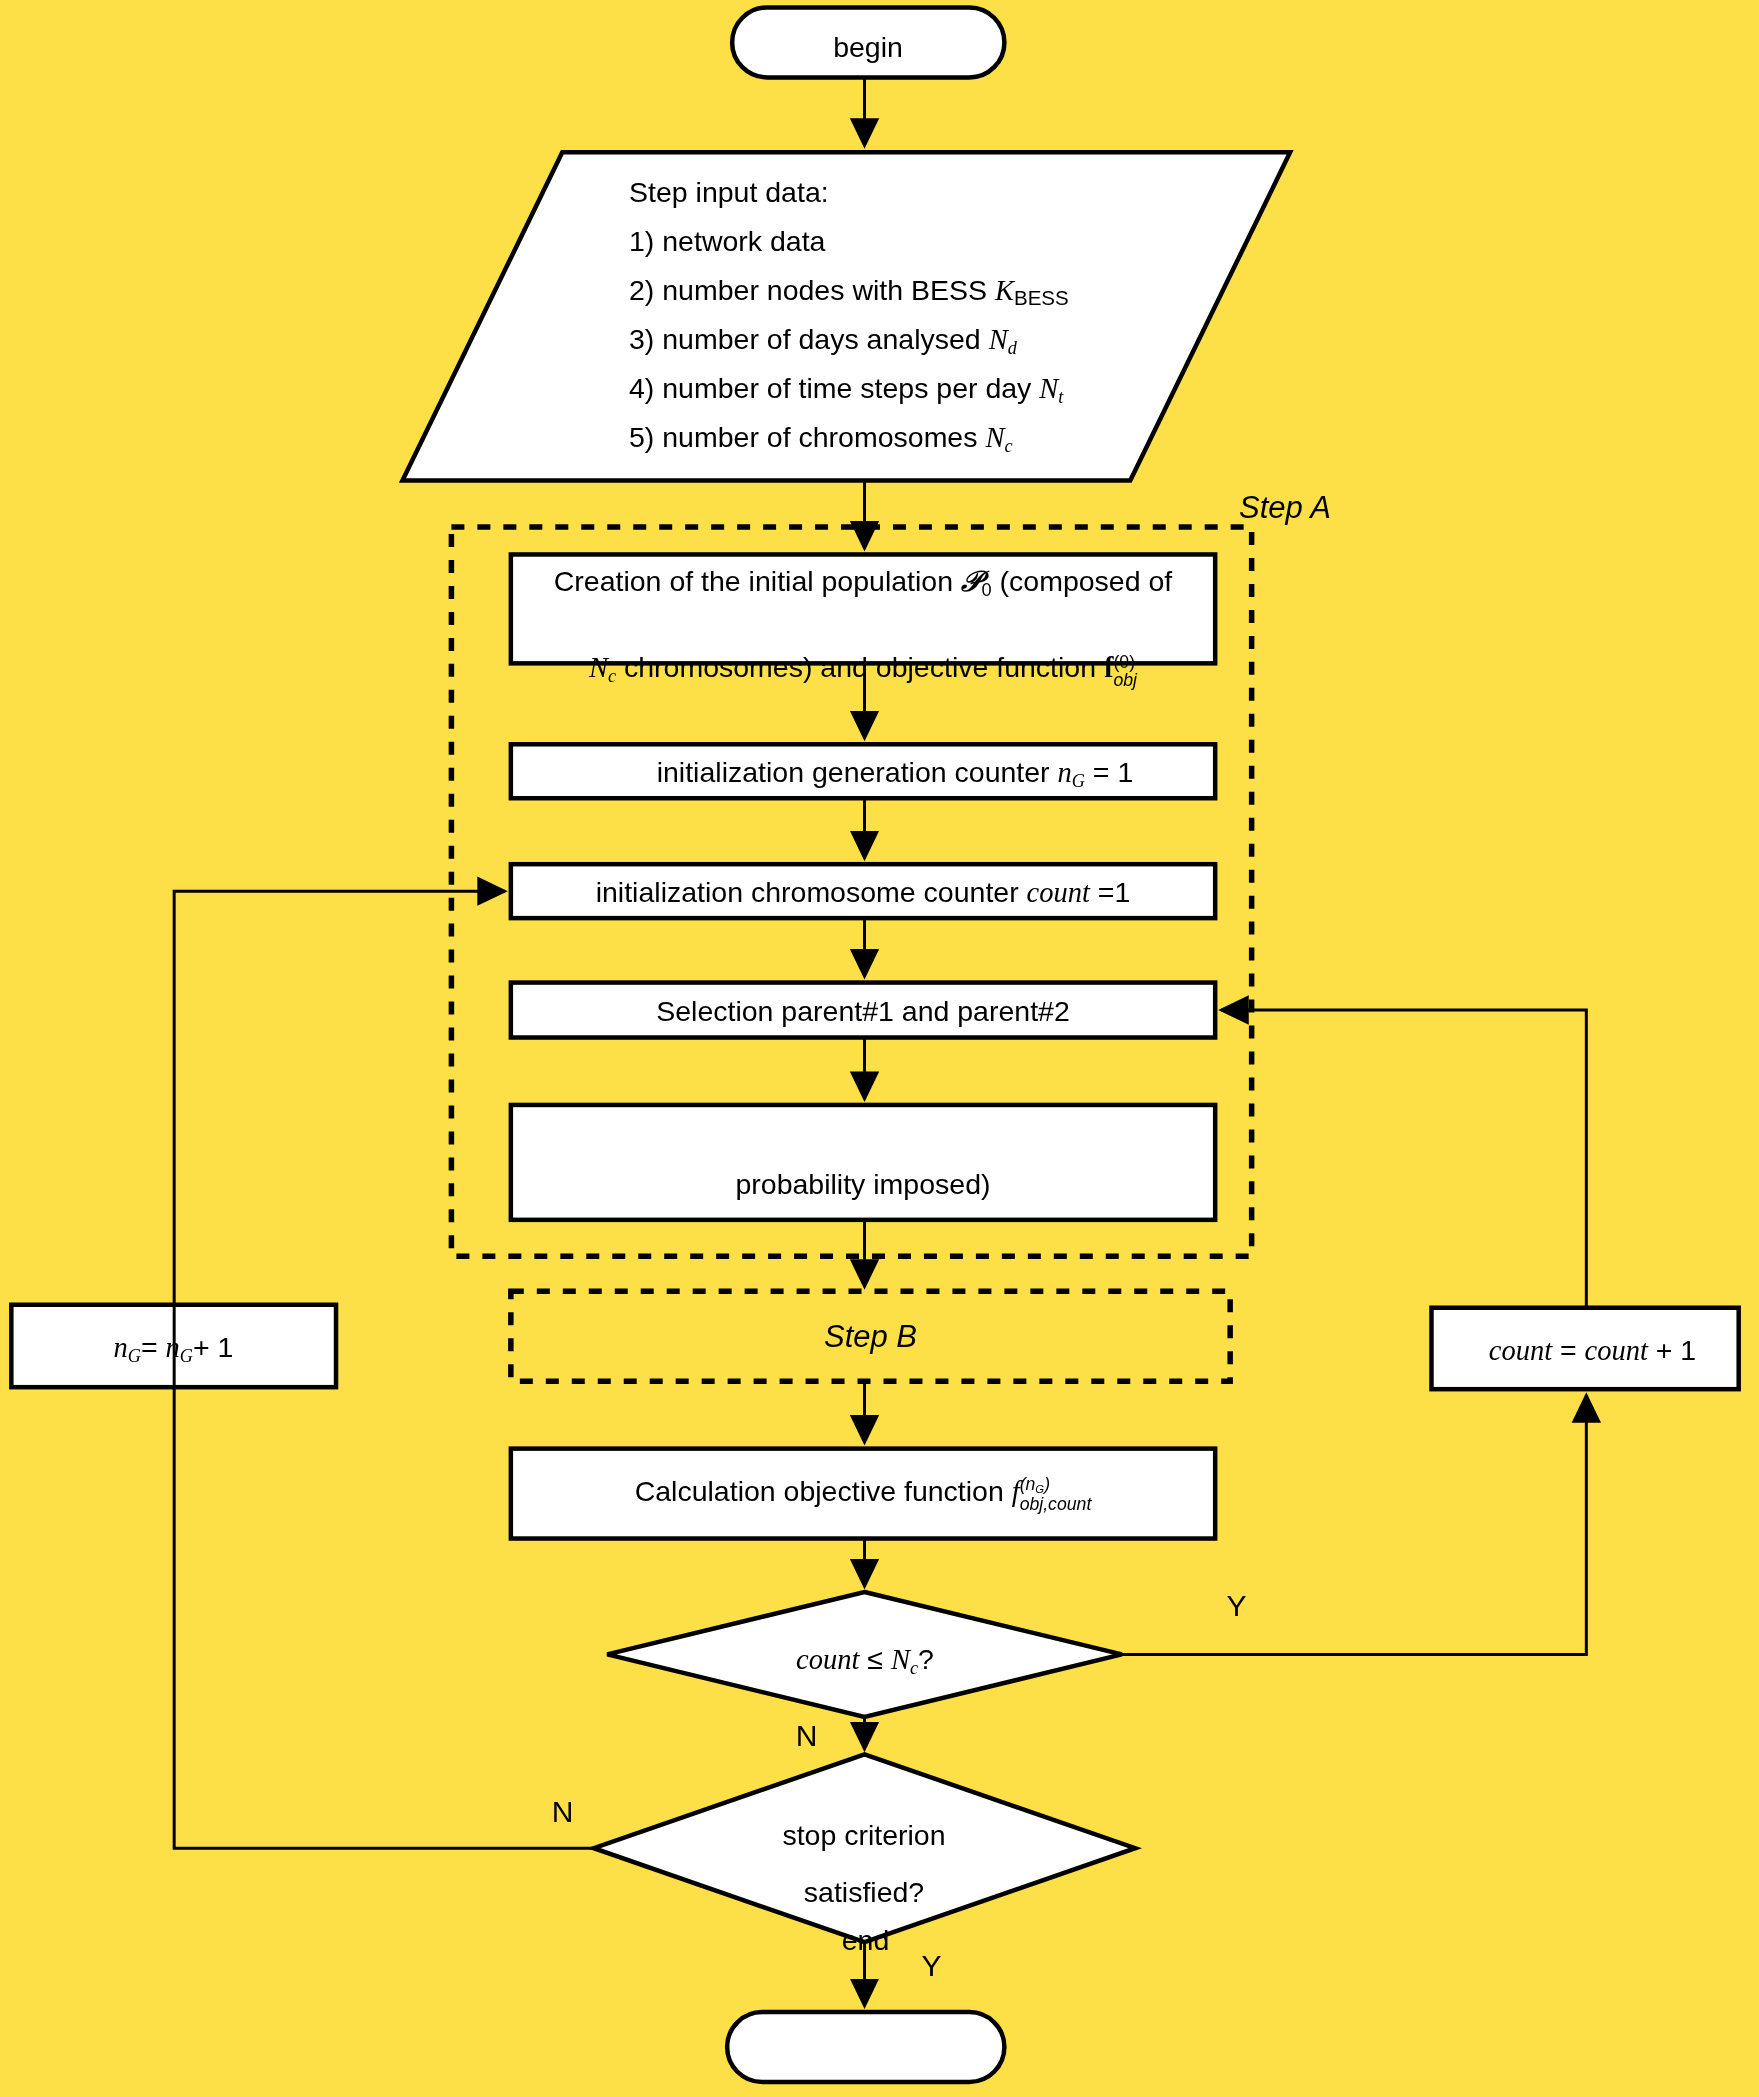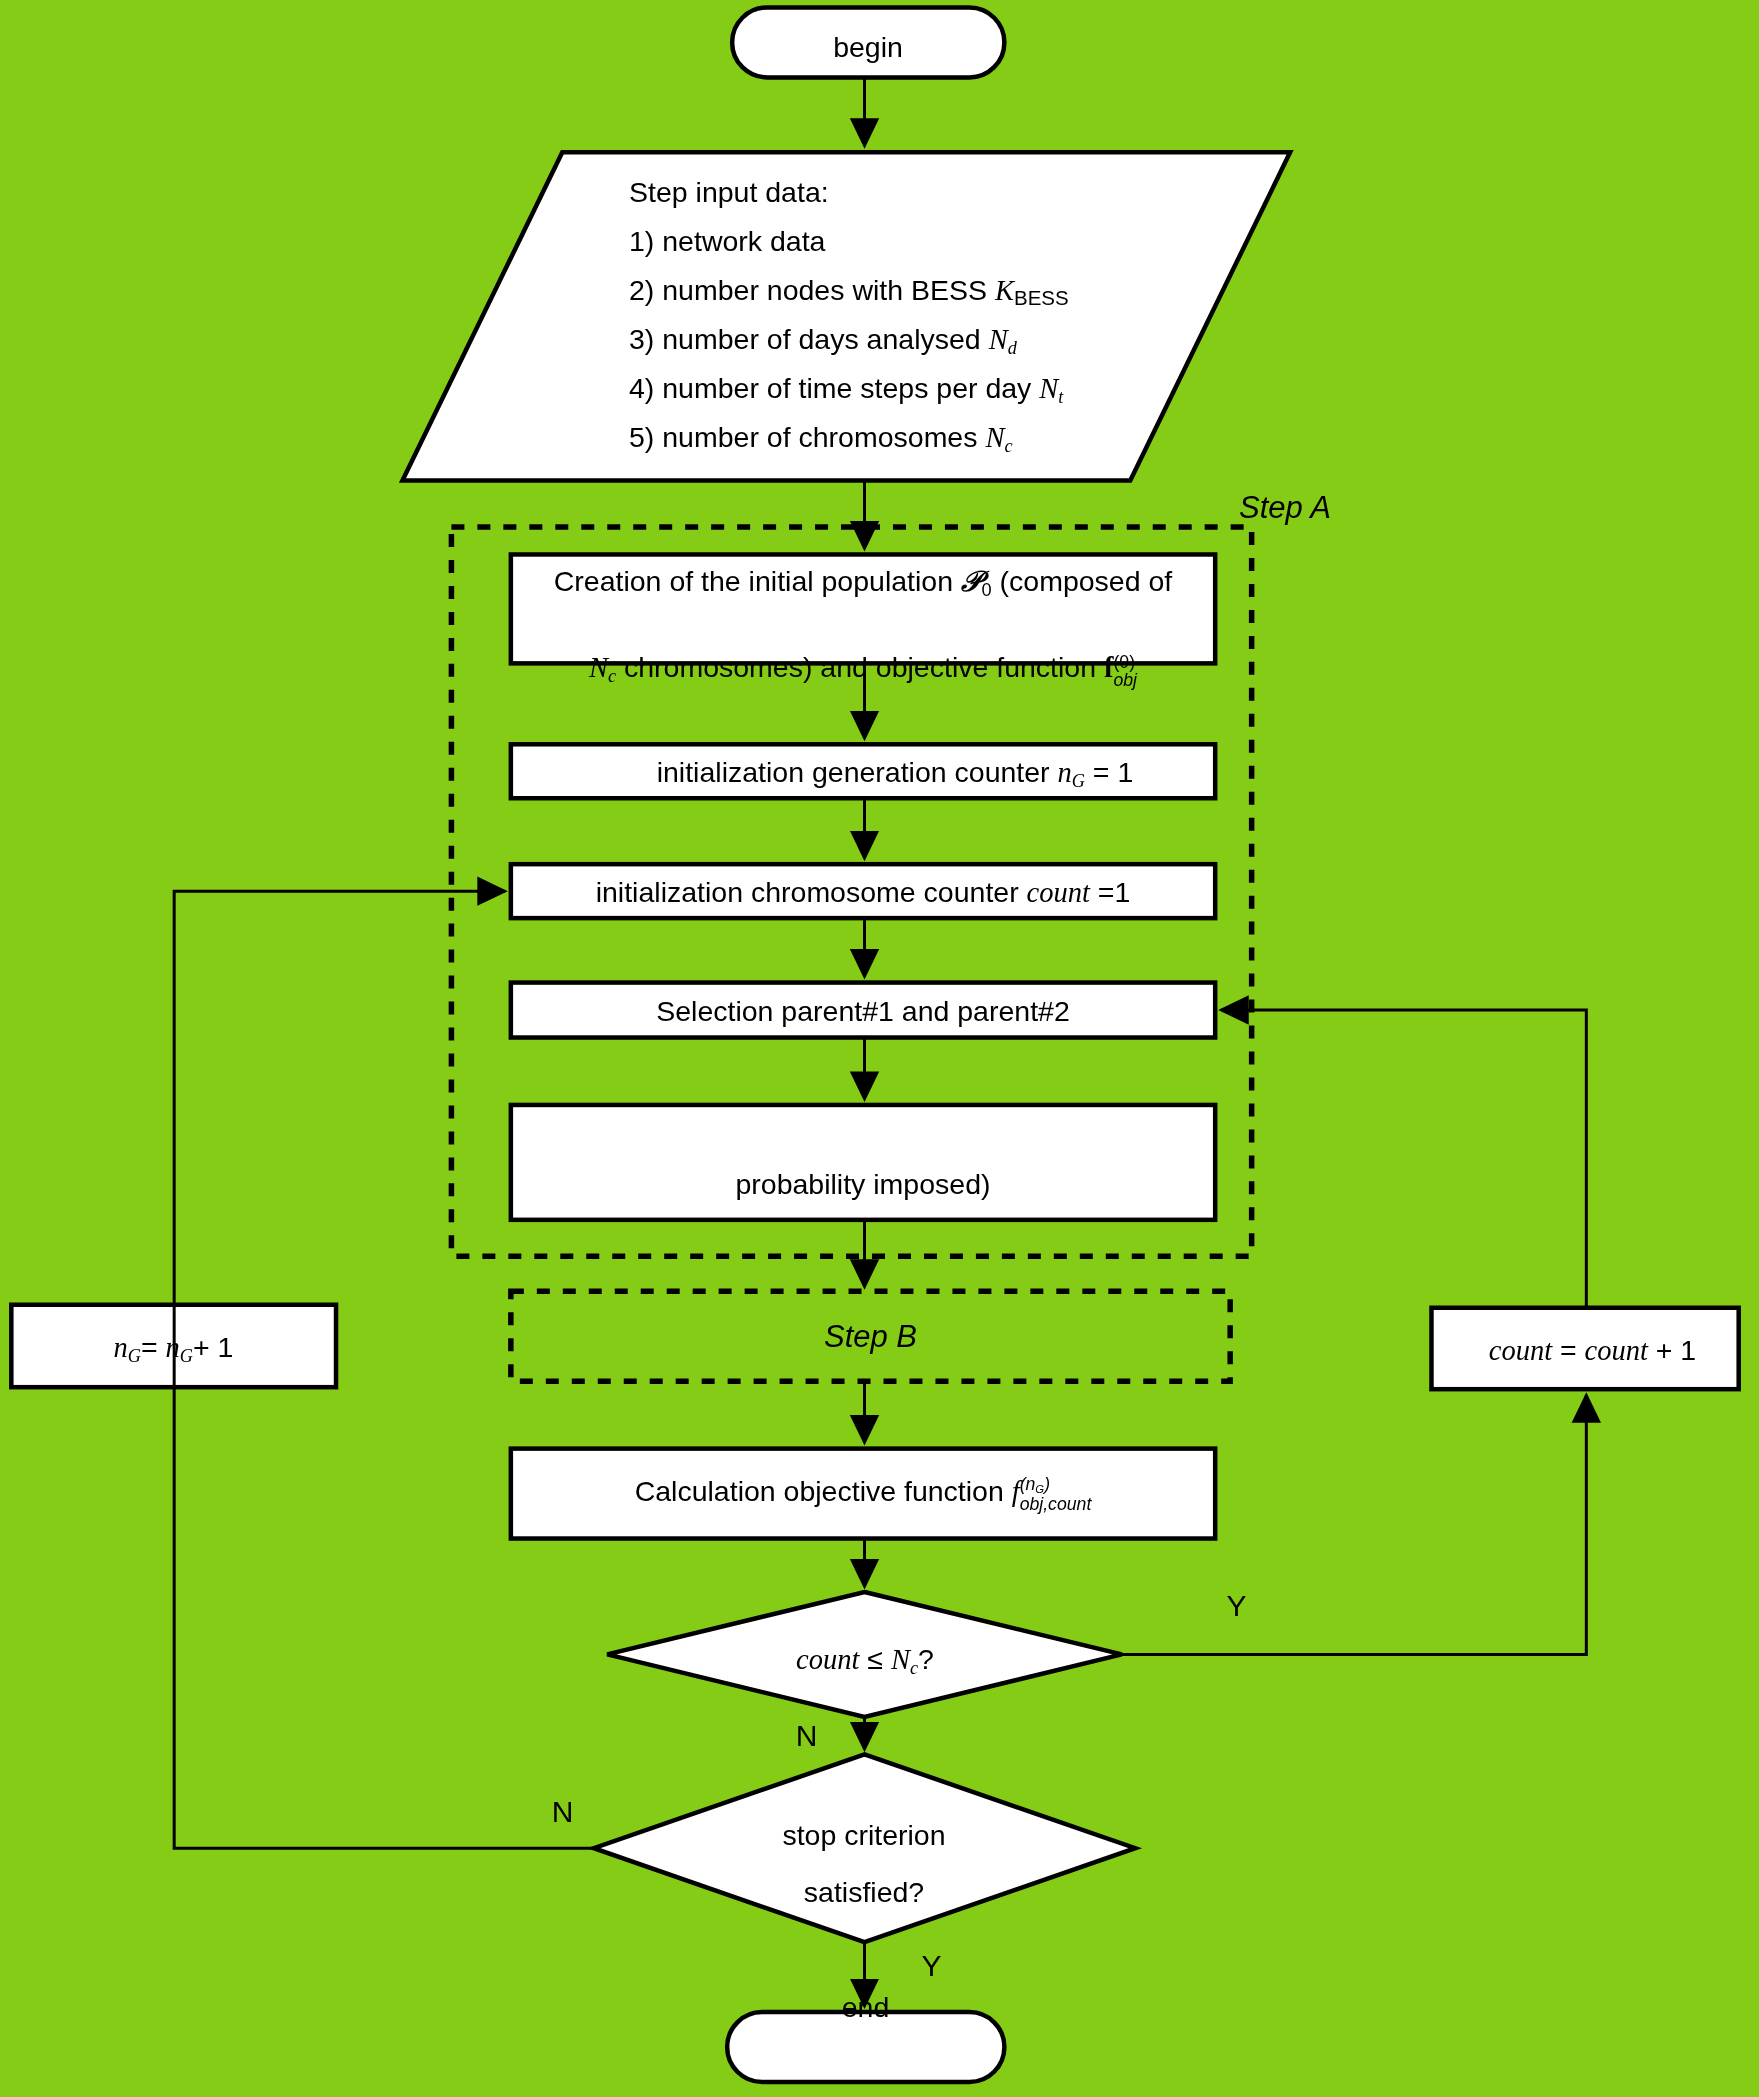--- a/index.html
+++ b/index.html
@@ -1,17 +1,17 @@
 <!DOCTYPE html>
 <html style="font-size:8px"><head>
 <meta charset="utf-8">
 <style>
   html,body{margin:0;padding:0;background:#ffffff;}
   body{width:1760px;height:2097px;font-family:"Liberation Sans",sans-serif;}
-  #stage{position:relative;width:1760px;height:2097px;background:#84cc16;overflow:hidden;}
+  #stage{position:relative;width:1760px;height:2097px;background:#fde047;overflow:hidden;}
   svg{position:absolute;top:0;left:0;width:1760px;height:2097px;}
   .shape{fill:#ffffff;stroke:#000000;stroke-width:9;}
   .dashbox{fill:none;stroke:#000000;stroke-width:11;stroke-dasharray:26 26;}
   .conn{stroke:#000000;stroke-width:6;fill:none;}
   .lbl{position:absolute;color:#000;font-family:"Liberation Sans",sans-serif;
        font-size:28.5px;line-height:1.42;text-align:center;}
   .lbl.left{text-align:left;}
   .ital{font-family:"Liberation Serif",serif;font-style:italic;}
   .bolditalic{font-family:"Liberation Serif",serif;font-style:italic;font-weight:bold;}
   .mathit{font-family:"Liberation Serif",serif;font-style:italic;}
@@ -108,21 +108,21 @@
 
   <div class="lbl" style="left:15px;top:1327px;width:317px;"><span class="mathit">n<sub>G</sub></span>= <span class="mathit">n<sub>G</sub></span>+ 1</div>
 
   <div class="lbl" style="left:1435px;top:1330px;width:299px;padding-left:8px;"><span class="mathit">count</span> = <span class="mathit">count</span> + 1</div>
 
   <div class="lbl" style="left:665px;top:1639px;width:400px;"><span class="mathit">count</span> ≤ <span class="mathit">N<sub>c</sub></span>?</div>
 
   <div class="lbl" style="left:689px;top:1815px;width:350px;">stop criterion</div>
   <div class="lbl" style="left:689px;top:1855px;width:350px;margin-top:17px;">satisfied?</div>
 
-  <div class="lbl" style="left:727px;top:1987px;width:277px;">end</div>
+  <div class="lbl" style="left:727px;top:1920px;width:277px;">end</div>
 
   <div class="yn" style="position:absolute;left:1219px;top:1589px;width:35px;text-align:center;">Y</div>
   <div class="yn" style="position:absolute;left:789px;top:1719px;width:35px;text-align:center;">N</div>
   <div class="yn" style="position:absolute;left:545px;top:1795px;width:35px;text-align:center;">N</div>
   <div class="yn" style="position:absolute;left:914px;top:1949px;width:35px;text-align:center;">Y</div>
 
 </div>
 
 
 </body></html>

